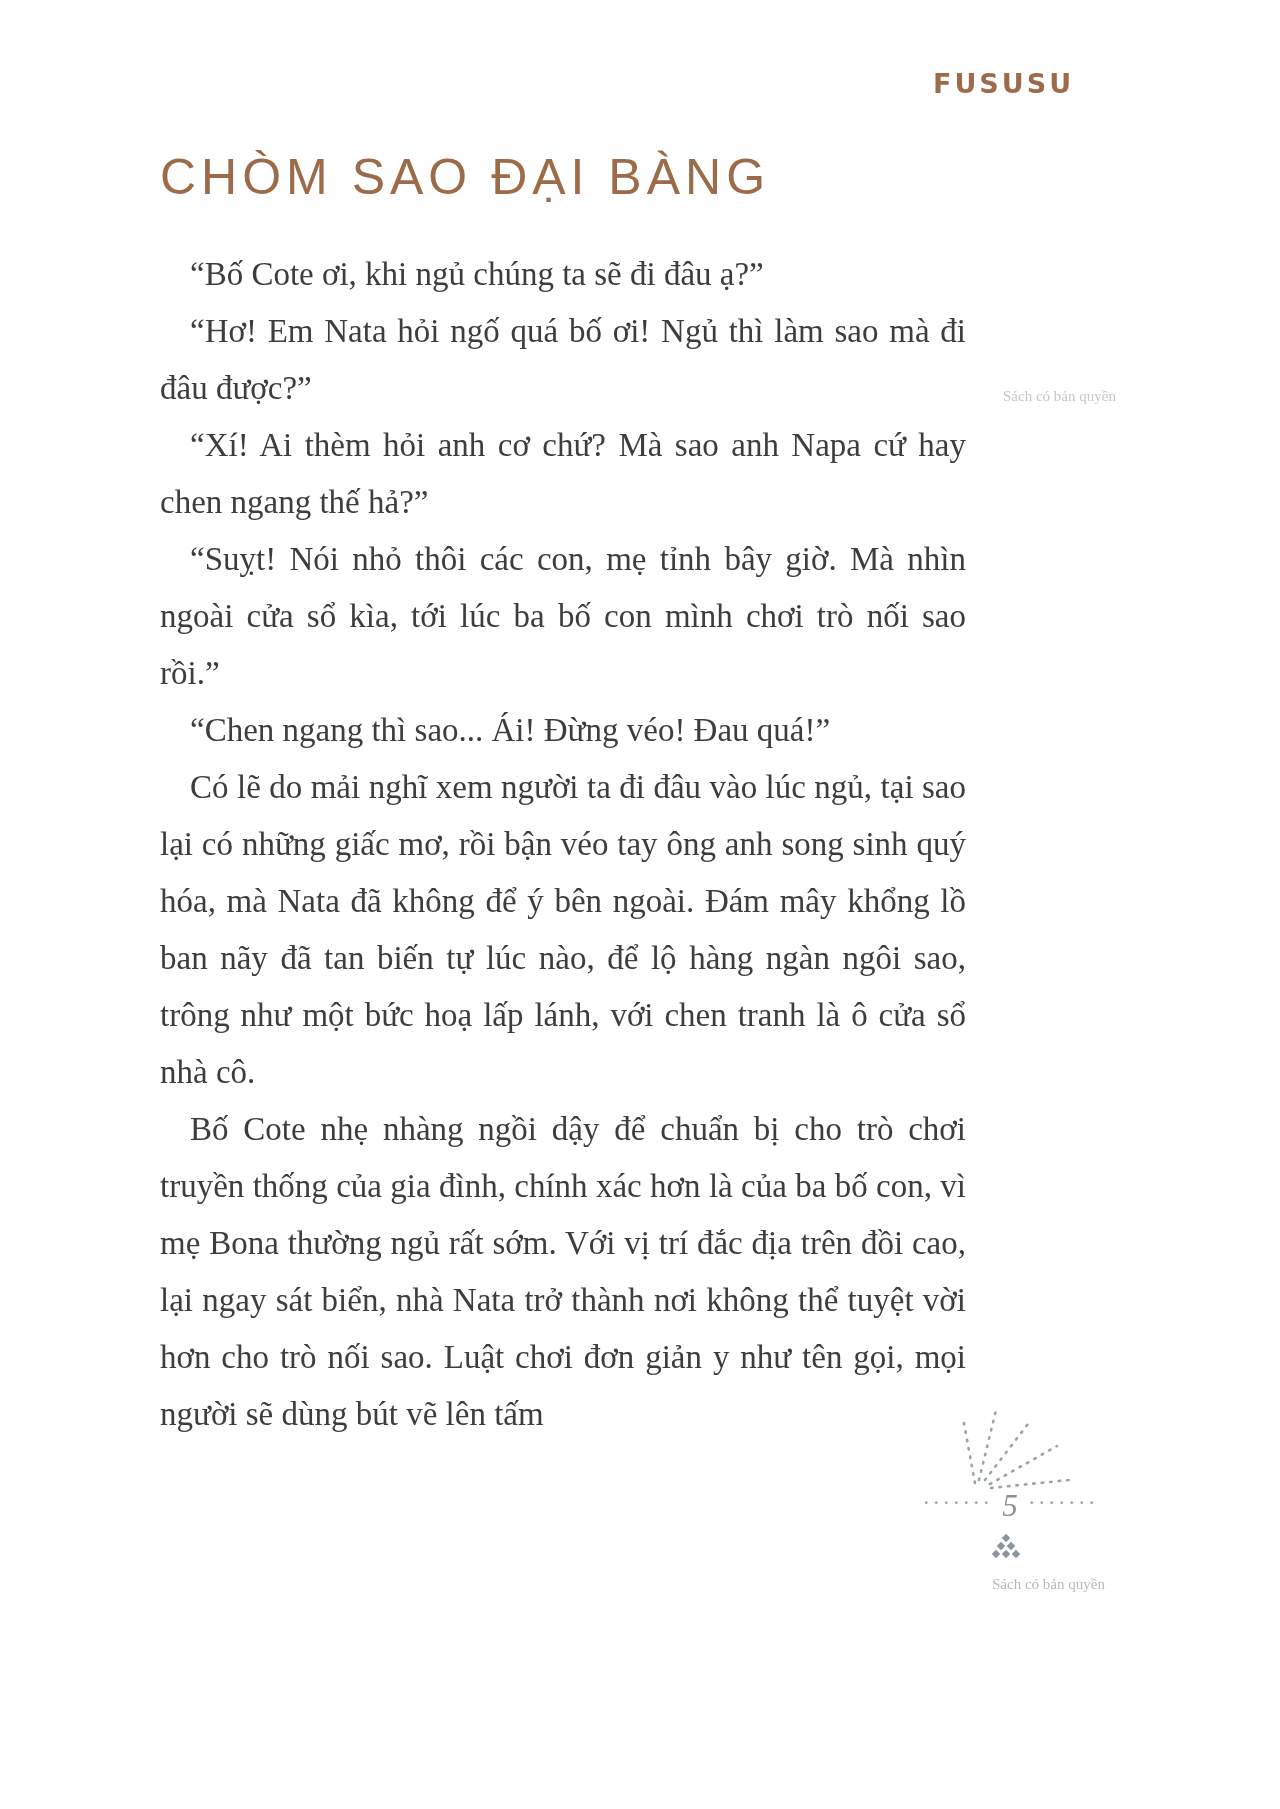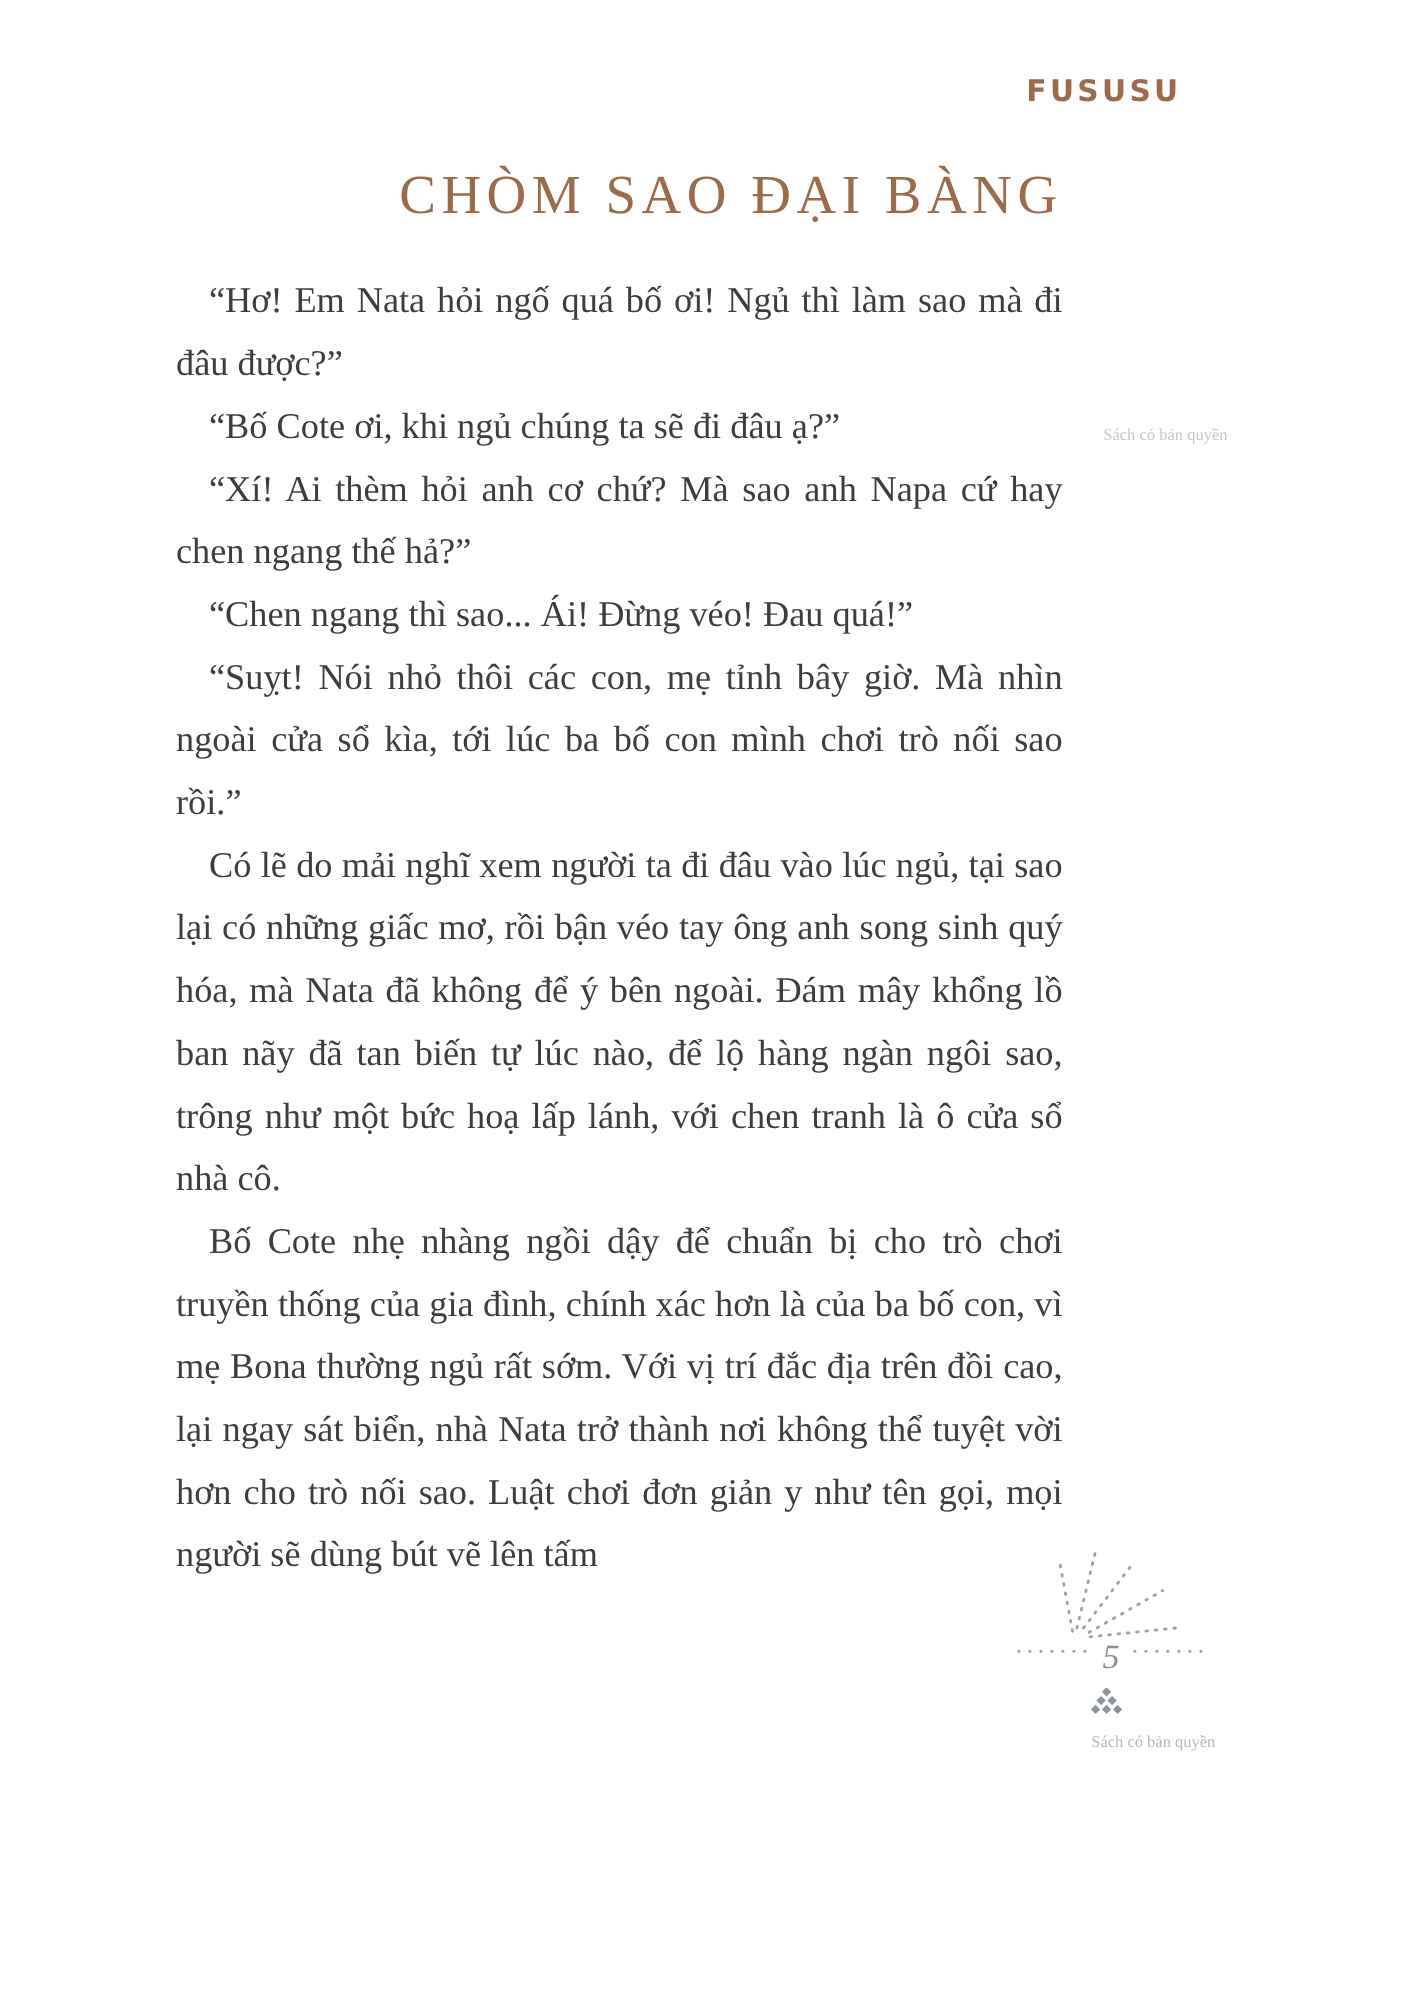--- a/index.html
+++ b/index.html
@@ -27,23 +27,23 @@
     font-size: 27px;
     letter-spacing: 3px;
   }
 
   
   .chapter-title {
     position: absolute;
     top: 148px;
     left: 160px;
     width: 806px;
-    text-align: right;
+    text-align: left;
     color: #9c6b4a;
-    font-family: Liberation Serif, serif;
+    font-family: Liberation Sans, sans-serif;
     font-weight: normal;
     font-size: 50px;
     letter-spacing: 5px;
     white-space: nowrap;
   }
 
   
   .content {
     position: absolute;
     top: 246px;
@@ -116,25 +116,25 @@
 </head>
 <body>
 
 <div class="page">
 
   <div class="brand">FUSUSU</div>
 
   <div class="chapter-title">CHÒM SAO ĐẠI BÀNG</div>
 
   <div class="content">
+    <p>“Bố Cote ơi, khi ngủ chúng ta sẽ đi đâu ạ?”</p>
     <p>“Hơ! Em Nata hỏi ngố quá bố ơi! Ngủ thì làm sao mà đi đâu được?”</p>
-    <p>“Bố Cote ơi, khi ngủ chúng ta sẽ đi đâu ạ?”</p>
     <p>“Xí! Ai thèm hỏi anh cơ chứ? Mà sao anh Napa cứ hay chen ngang thế hả?”</p>
+    <p>“Suỵt! Nói nhỏ thôi các con, mẹ tỉnh bây giờ. Mà nhìn ngoài cửa sổ kìa, tới lúc ba bố con mình chơi trò nối sao rồi.”</p>
     <p>“Chen ngang thì sao... Ái! Đừng véo! Đau quá!”</p>
-    <p>“Suỵt! Nói nhỏ thôi các con, mẹ tỉnh bây giờ. Mà nhìn ngoài cửa sổ kìa, tới lúc ba bố con mình chơi trò nối sao rồi.”</p>
     <p>Có lẽ do mải nghĩ xem người ta đi đâu vào lúc ngủ, tại sao lại có những giấc mơ, rồi bận véo tay ông anh song sinh quý hóa, mà Nata đã không để ý bên ngoài. Đám mây khổng lồ ban nãy đã tan biến tự lúc nào, để lộ hàng ngàn ngôi sao, trông như một bức hoạ lấp lánh, với chen tranh là ô cửa sổ nhà cô.</p>
     <p>Bố Cote nhẹ nhàng ngồi dậy để chuẩn bị cho trò chơi truyền thống của gia đình, chính xác hơn là của ba bố con, vì mẹ Bona thường ngủ rất sớm. Với vị trí đắc địa trên đồi cao, lại ngay sát biển, nhà Nata trở thành nơi không thể tuyệt vời hơn cho trò nối sao. Luật chơi đơn giản y như tên gọi, mọi người sẽ dùng bút vẽ lên tấm</p>
   </div>
 
   <div class="watermark-side">Sách có bản quyền</div>
 
   <div class="sparkle">
     <svg width="130" height="95" viewBox="0 0 130 95" xmlns="http://www.w3.org/2000/svg">
       <g stroke="#9aa3ad" stroke-width="2.6" stroke-linecap="round" stroke-dasharray="1.5 7" fill="none">
         <line x1="30" y1="85" x2="18" y2="20"></line>

